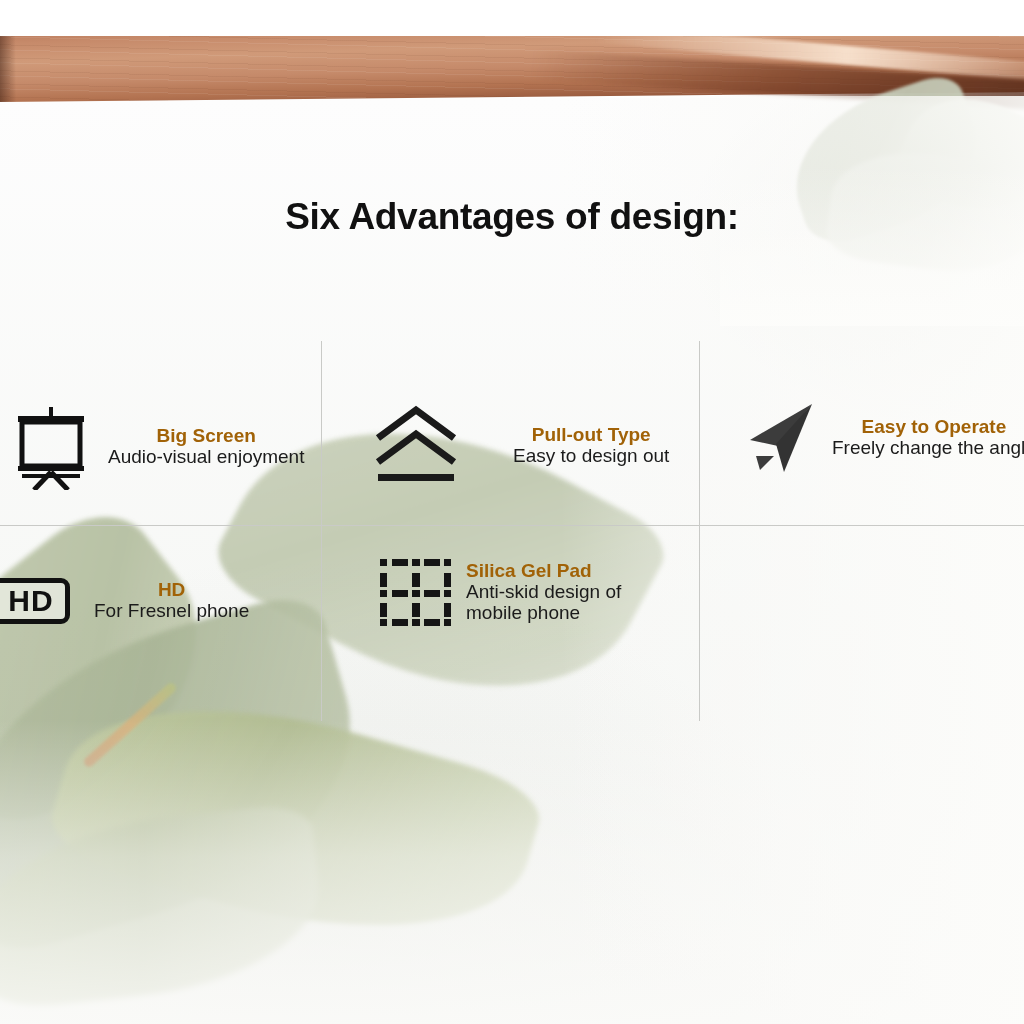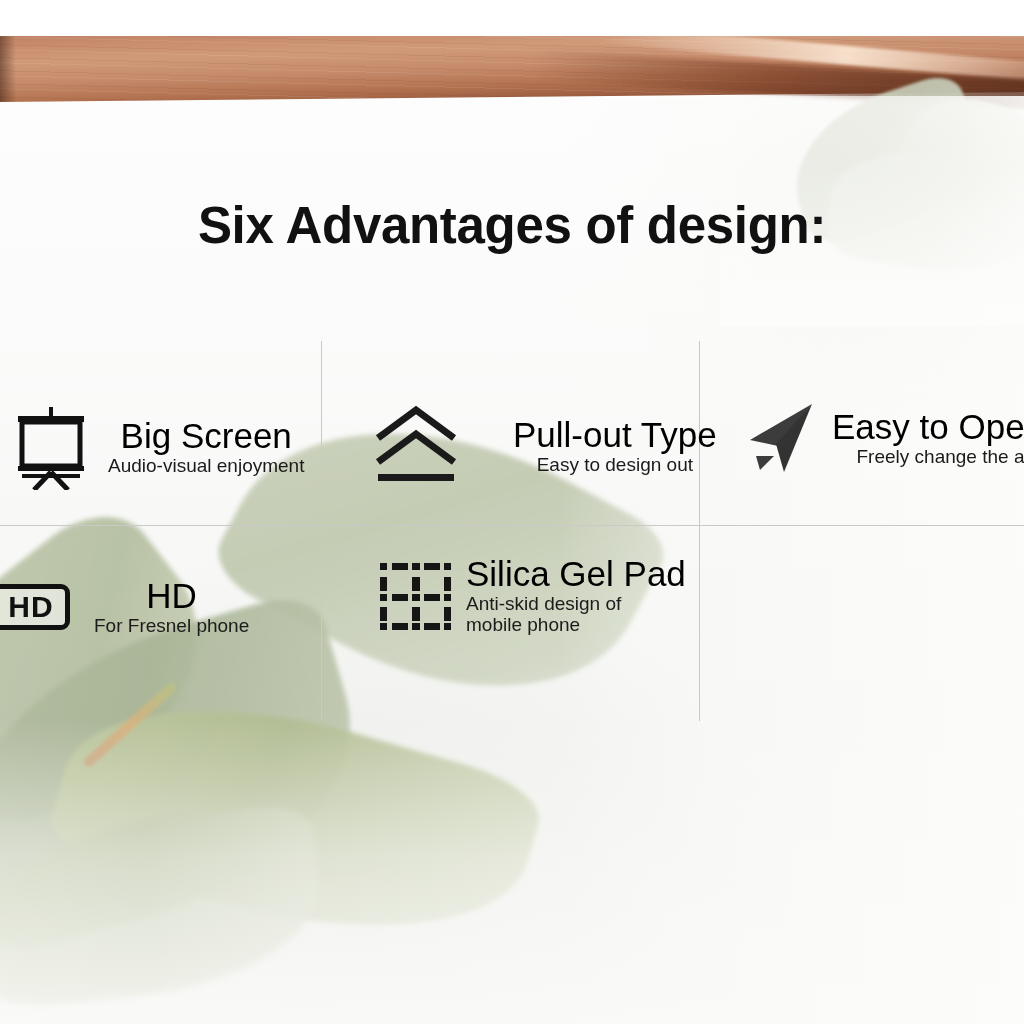--- a/index.html
+++ b/index.html
@@ -240,21 +240,21 @@
     position: absolute;
     inset: 0;
     z-index: 10;
   }
 
   .page-title {
     position: absolute;
     left: 0; top: 196px;
     width: 1024px;
     text-align: center;
-    font-size: 51px;
+    font-size: 37px;
     font-weight: bold;
     color: #111111;
     letter-spacing: -0.3px;
     white-space: nowrap;
   }
 
   
   .divider {
     position: absolute;
     background: #c9cac7;
@@ -275,23 +275,23 @@
     display: flex;
     align-items: center;
     justify-content: center;
   }
   .feature-text {
     display: flex;
     flex-direction: column;
     align-items: center;
   }
   .feature-title {
-    font-size: 35px;
-    font-weight: normal;
-    color: #000000;
+    font-size: 19px;
+    font-weight: bold;
+    color: #a16207;
     line-height: 1.05;
     white-space: nowrap;
   }
   .feature-sub {
     font-size: 19px;
     font-weight: normal;
     color: #1b1b1b;
     line-height: 1.12;
     white-space: nowrap;
   }

